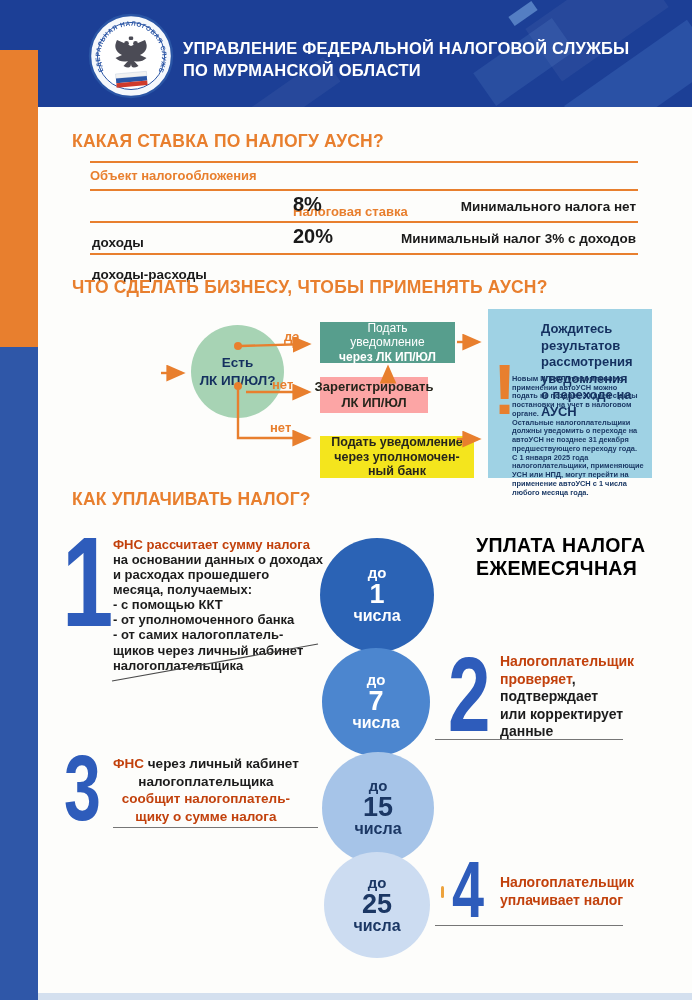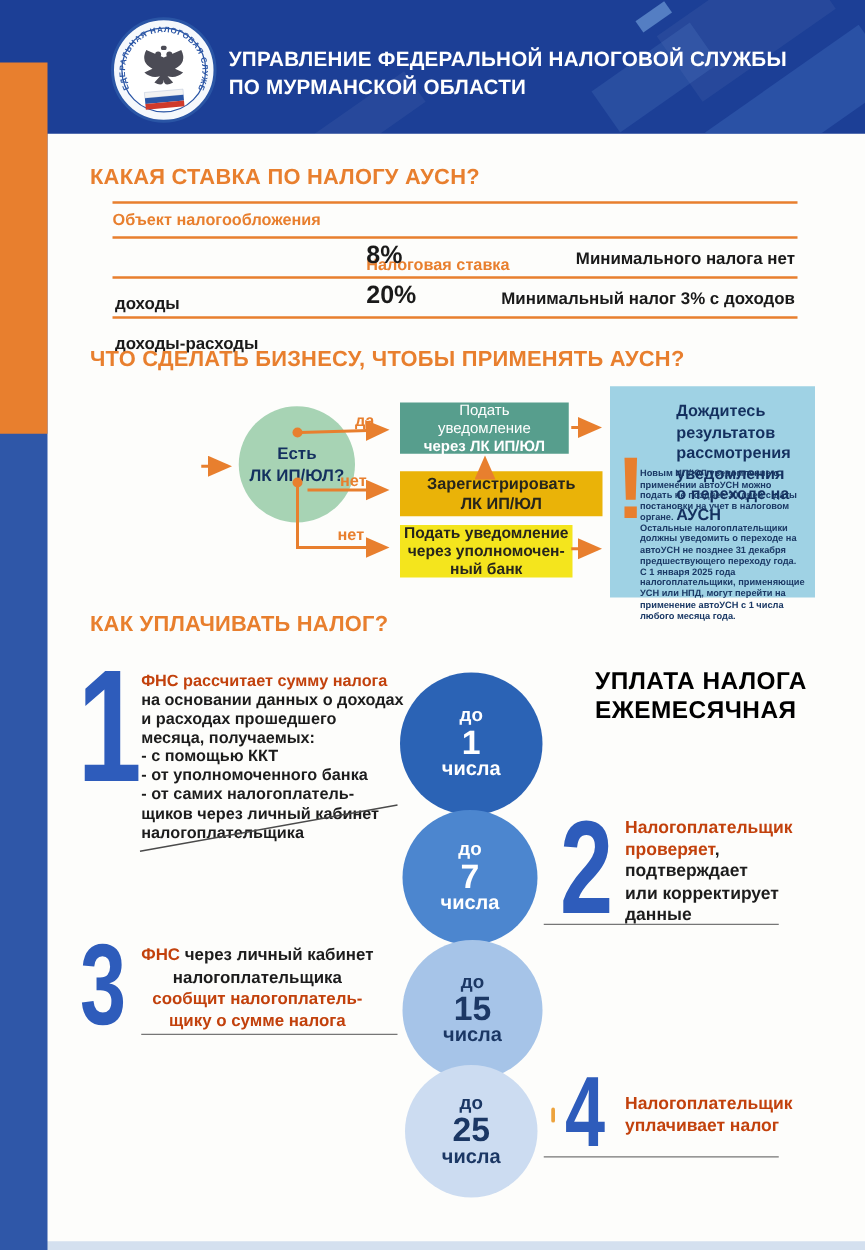--- a/index.html
+++ b/index.html
@@ -44,23 +44,23 @@
   
   .flow-box{position:absolute;display:flex;flex-direction:column;align-items:center;justify-content:center;
             text-align:center;z-index:4;}
   .box-start{left:75px;top:347px;width:84px;height:50px;background:#abd8ef;color:#14305f;
              font-size:12.5px;font-weight:800;line-height:1.25;}
   .decision-circle{left:191px;top:325px;width:93px;height:93px;border-radius:50%;background:#a7d3b4;
              color:#14305f;font-size:13.5px;font-weight:800;line-height:1.3;}
   .box-lk{left:320px;top:322px;width:135px;height:41px;background:#579e8d;color:#ffffff;
           font-size:12px;font-weight:500;line-height:1.18;}
   .box-lk .b{font-weight:800;}
-  .box-reg{left:320px;top:377px;width:162px;height:36px;background:#eab308;color:#26251c;
+  .box-reg{left:320px;top:377px;width:108px;height:36px;background:#fca5a5;color:#26251c;
            font-size:13px;font-weight:600;line-height:1.2;}
-  .box-bank{left:320px;top:420px;width:138px;height:42px;background:#f4e51d;color:#26251c;
+  .box-bank{left:320px;top:436px;width:154px;height:42px;background:#f4e51d;color:#26251c;
             font-size:12.5px;font-weight:600;line-height:1.15;text-align:right;}
   .box-bank .b{font-weight:800;}
   .flow-lbl{position:absolute;color:#e87f2e;font-size:13px;font-weight:800;z-index:5;}
   .lbl-yes{left:284px;top:329px;}
   .lbl-no1{left:272px;top:377px;}
   .lbl-no2{left:270px;top:420px;}
 
   .box-result{position:absolute;left:488px;top:309px;width:164px;height:169px;background:#9fd2e4;z-index:4;}
   .result-title{margin:12px 8px 0 13px;font-size:13px;font-weight:800;color:#14305f;line-height:1.27;padding-left:40px;}
   .excl{position:absolute;left:5px;top:46px;font-size:70px;font-weight:800;color:#e87f2e;line-height:1;}

